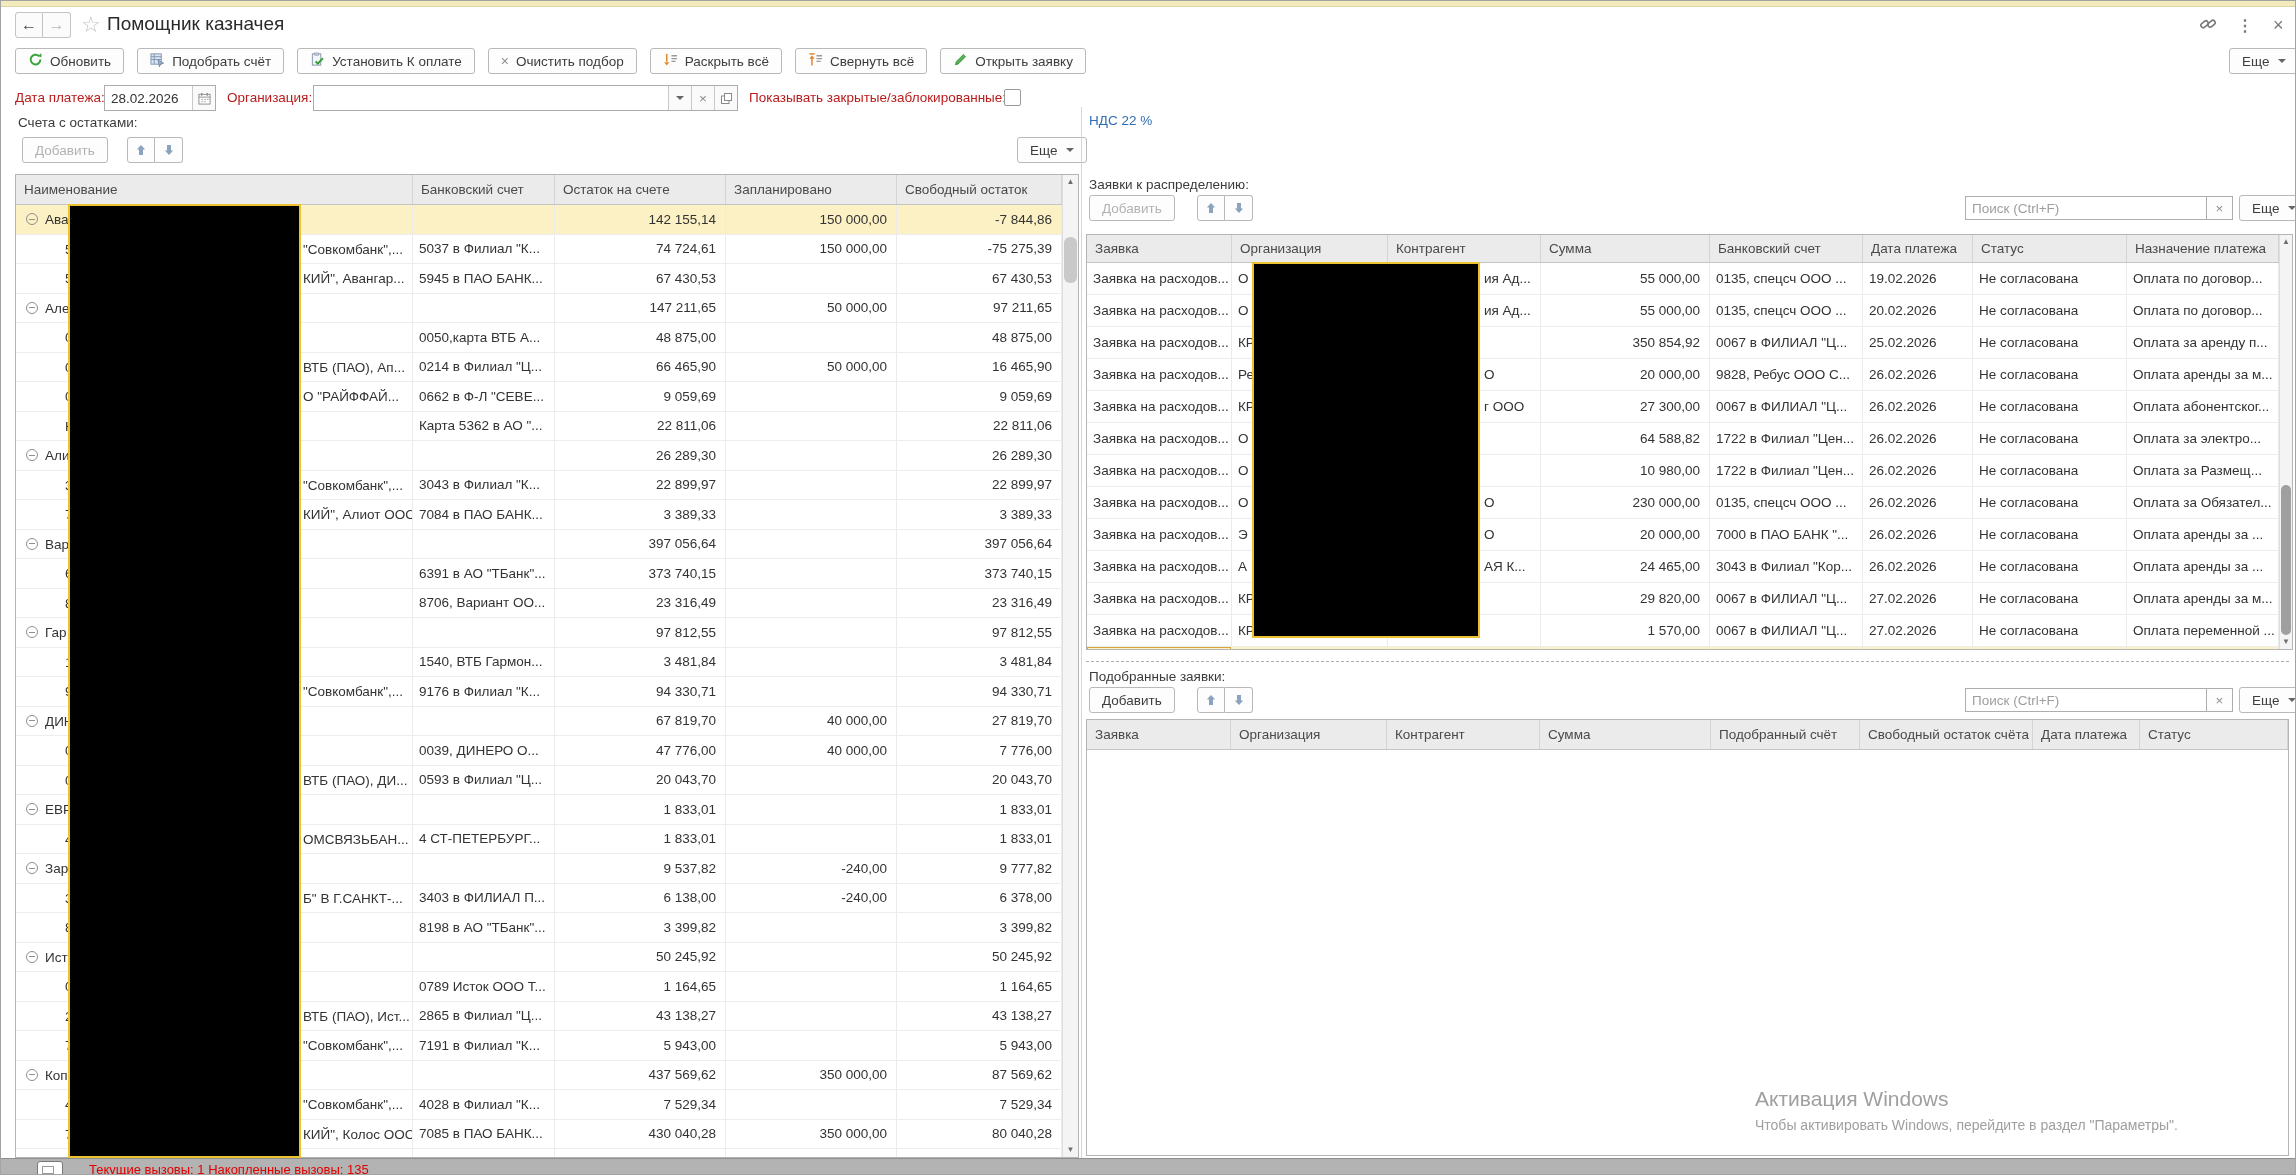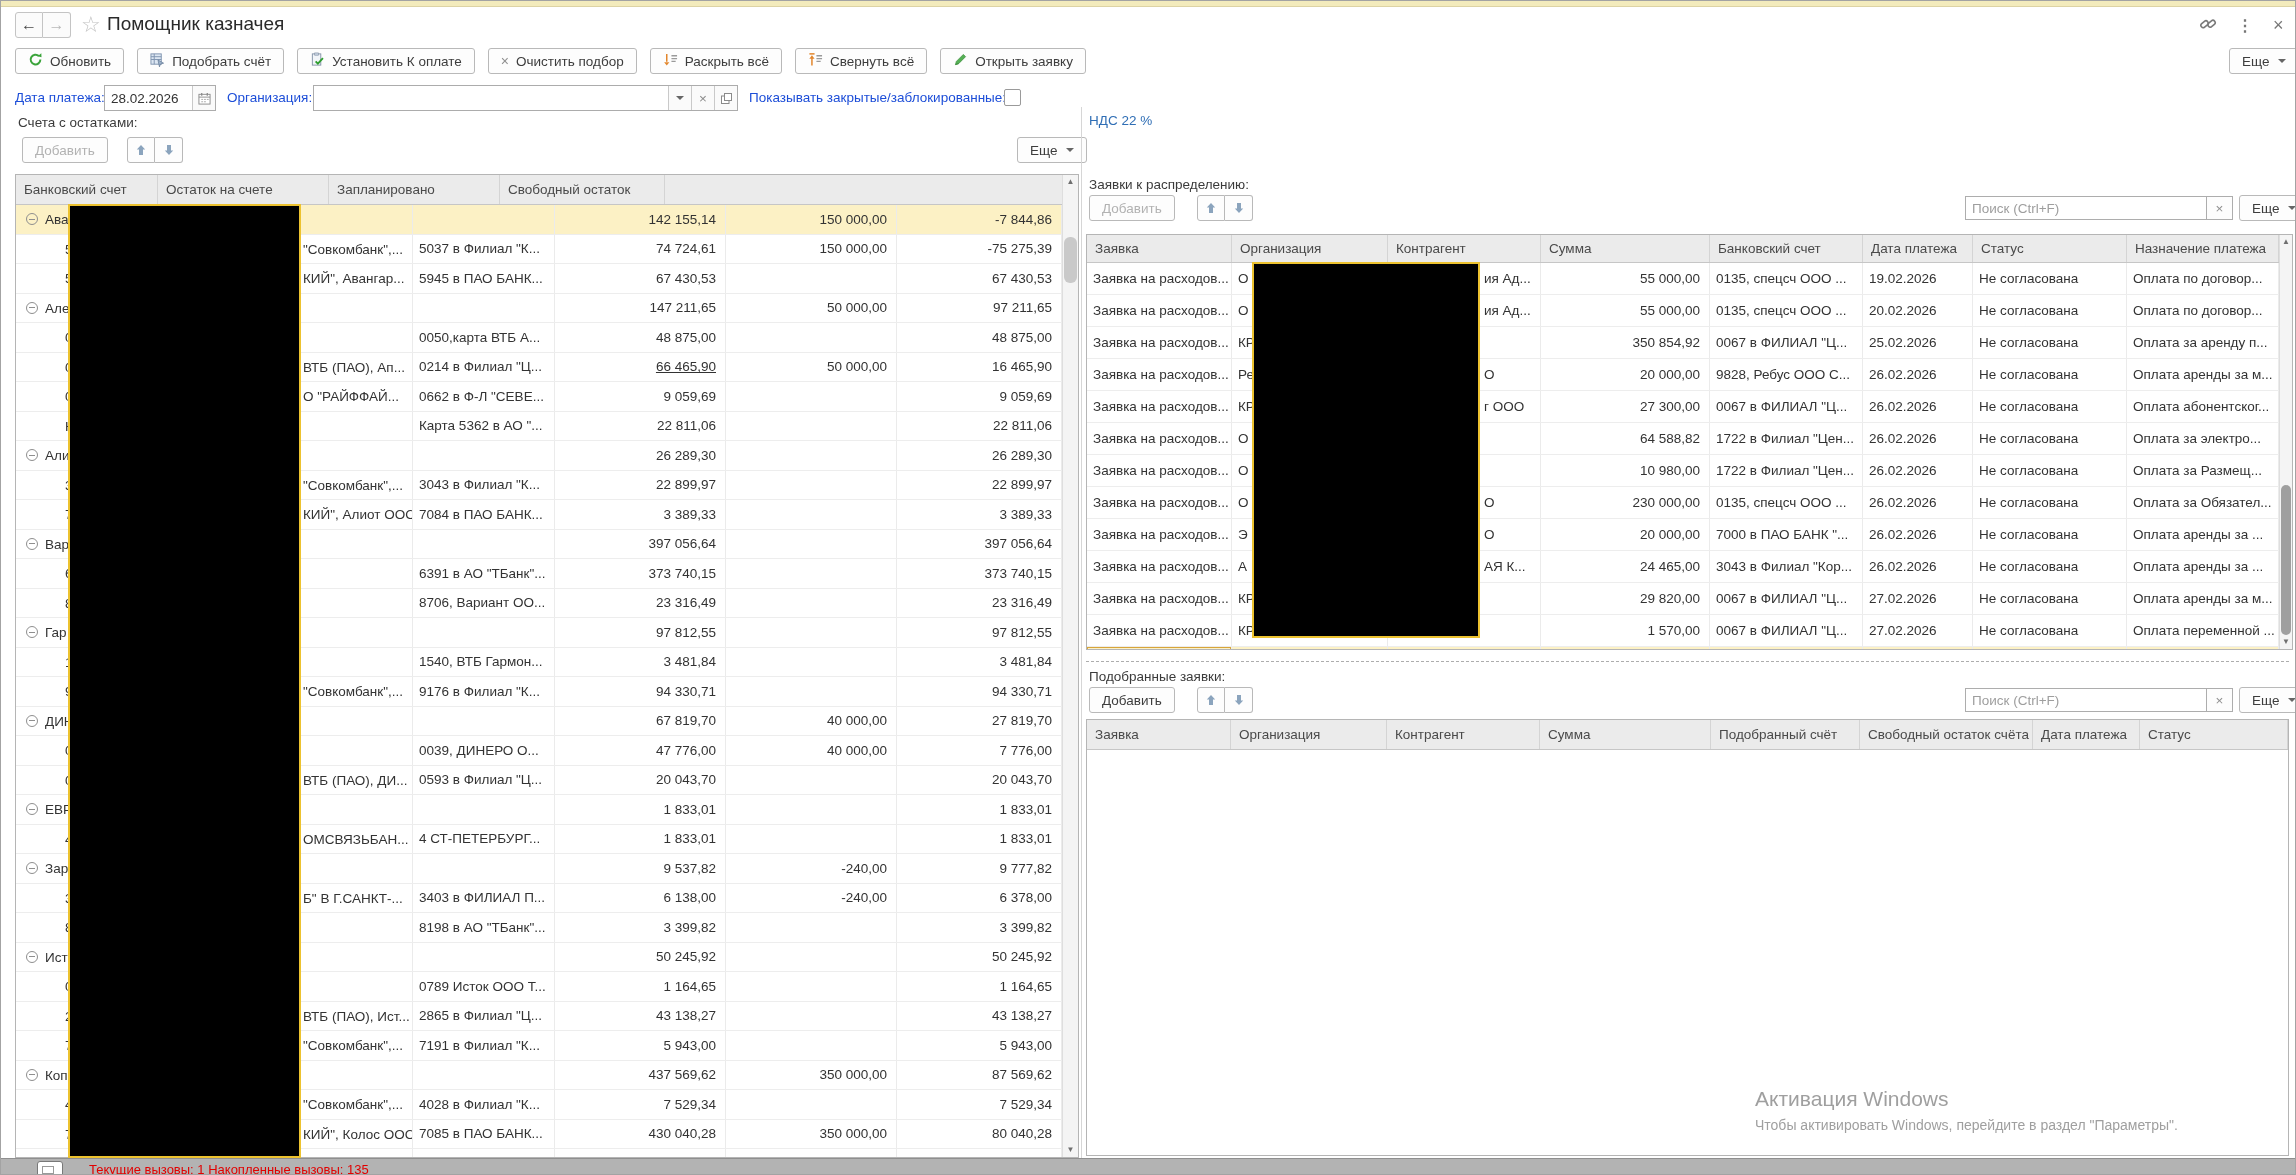--- a/index.html
+++ b/index.html
@@ -28,21 +28,21 @@
   .btn.disabled{color:#b2b2b2;}
   .caret{width:0;height:0;border-left:4px solid transparent;border-right:4px solid transparent;border-top:4px solid #666;margin-left:2px;}
   .xglyph{font-size:14px;color:#8f8f8f;line-height:1;}
   .toolbar{left:14px;top:47px;display:flex;gap:13px;}
   .pairbtn{display:flex;}
   .sqbtn{width:28px;height:26px;background:#fdfdfd;border:1px solid #b9b9b9;display:flex;align-items:center;justify-content:center;box-sizing:border-box;}
   .sqbtn.first{border-radius:3px 0 0 3px;}
   .sqbtn.second{border-left:none;border-radius:0 3px 3px 0;}
 
   
-  .flabel{top:89px;color:#1d4ed8;}
+  .flabel{top:89px;color:#b91c1c;}
   .field{height:26px;border:1px solid #acacac;background:#fff;box-sizing:border-box;display:flex;align-items:center;}
   .field .val{flex:1;padding:0 6px;}
   .minibtn{width:23px;height:24px;display:flex;align-items:center;justify-content:center;border-left:1px solid #c9c9c9;box-sizing:border-box;background:#fafafa;}
   .checkbox{width:17px;height:17px;border:1px solid #9a9a9a;border-radius:2px;background:#fff;box-sizing:border-box;}
 
   
   .seclabel{color:#3b3b3b;}
 
   
   .tbl{border:1px solid #b5b5b5;background:#fff;box-sizing:border-box;overflow:hidden;}
@@ -215,20 +215,21 @@
         </svg>
       </div>
   </div>
   <div class="abs btn" style="left:1016px;top:136px;">
     <span>Еще</span>
       <span class="caret"></span>
   </div>
 
   <div class="abs tbl" style="left:14px;top:173px;width:1064px;height:984px;">
     <div class="thead" id="lt-head" style="height:30px;">
+        <div class="th" style="width: 397px;">Наименование</div>
         <div class="th" style="width: 142px;">Банковский счет</div>
         <div class="th" style="width: 171px;">Остаток на счете</div>
         <div class="th" style="width: 171px;">Запланировано</div>
         <div class="th" style="width: 165px;">Свободный остаток</div>
       </div>
     <div id="lt-body">
         <div class="trow lrow sel">
           <div class="td namecell" style="width: 397px;">
             <div class="exp"></div>
             <span style="left: 29px;">Ава</span>
@@ -276,21 +277,21 @@
           <div class="td num" style="width: 171px;">48 875,00</div>
           <div class="td num" style="width: 171px;"></div>
           <div class="td num" style="width: 165px;">48 875,00</div>
         </div>
         <div class="trow lrow">
           <div class="td namecell" style="width: 397px;">
             <span style="left: 49px;">0</span>
             <span style="left: 287px;">ВТБ (ПАО), Ап...</span>
           </div>
           <div class="td" style="width: 142px;">0214 в Филиал "Ц...</div>
-          <div class="td num" style="width: 171px; text-decoration: underline;">66 465,90</div>
+          <div class="td num" style="width: 171px;">66 465,90</div>
           <div class="td num" style="width: 171px;">50 000,00</div>
           <div class="td num" style="width: 165px;">16 465,90</div>
         </div>
         <div class="trow lrow">
           <div class="td namecell" style="width: 397px;">
             <span style="left: 49px;">0</span>
             <span style="left: 287px;">О "РАЙФФАЙ...</span>
           </div>
           <div class="td" style="width: 142px;">0662 в Ф-Л "СЕВЕ...</div>
           <div class="td num" style="width: 171px;">9 059,69</div>

